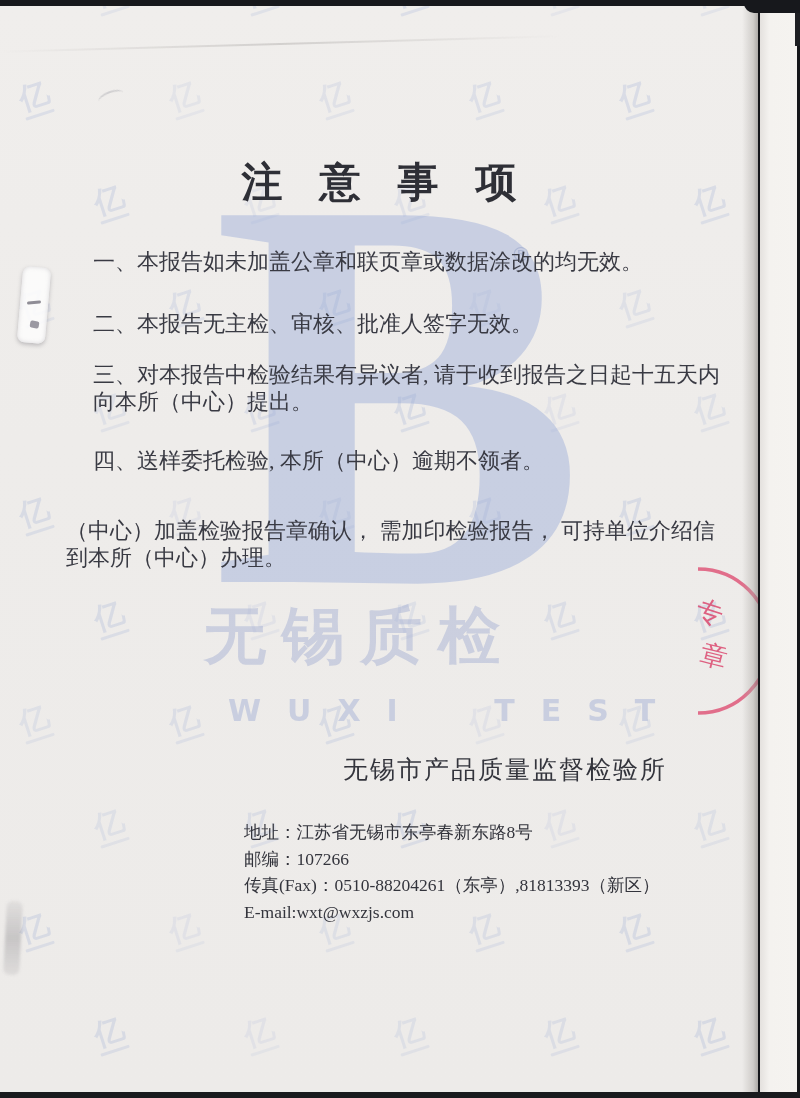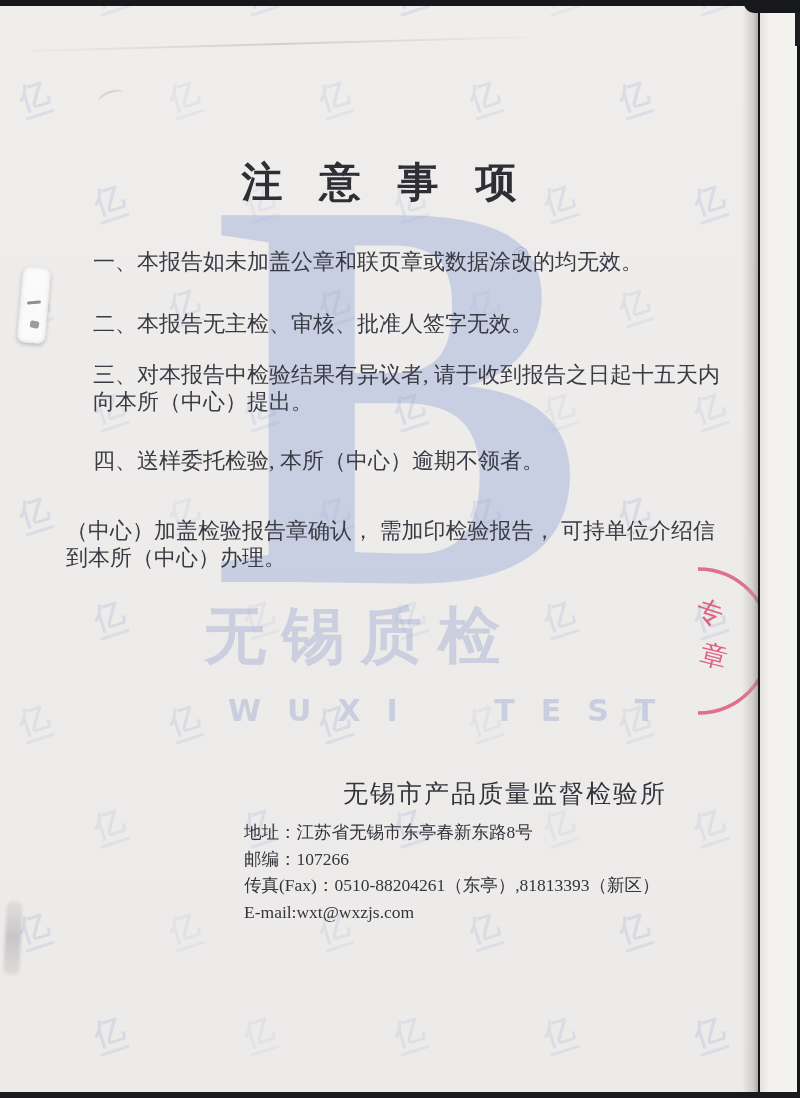--- a/index.html
+++ b/index.html
@@ -68,21 +68,21 @@
   }
   .notice{
     position:absolute;left:66px;width:665px;z-index:2;
     font-size:22px;line-height:27px;color:#393a43;
   }
   .notice .first{padding-left:27px;}
   .n1{top:243px;} .n2{top:305px;} .n3{top:356px;} .n4{top:442px;}
   .n5{top:512px;} .n6{top:592px;}
 
   .org-name{
-    position:absolute;left:343px;top:772px;z-index:2;
+    position:absolute;left:343px;top:748px;z-index:2;
     font-size:25px;letter-spacing:2px;color:#33343c;white-space:nowrap;
   }
   .contact{
     position:absolute;left:244px;top:814px;z-index:2;
     font-size:17.5px;line-height:26.5px;color:#33343c;
   }
   .contact div{white-space:nowrap;}
 
   
   .stamp{position:absolute;left:608px;top:548px;z-index:3;pointer-events:none;}

